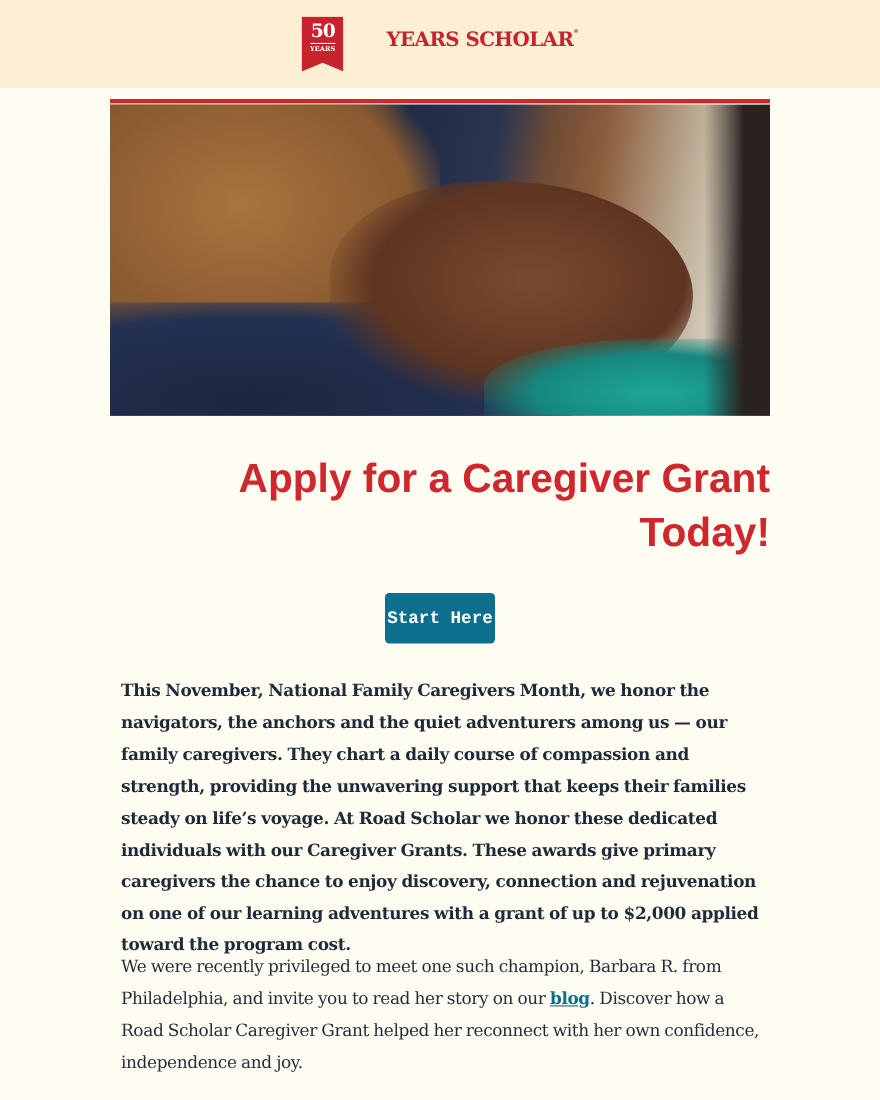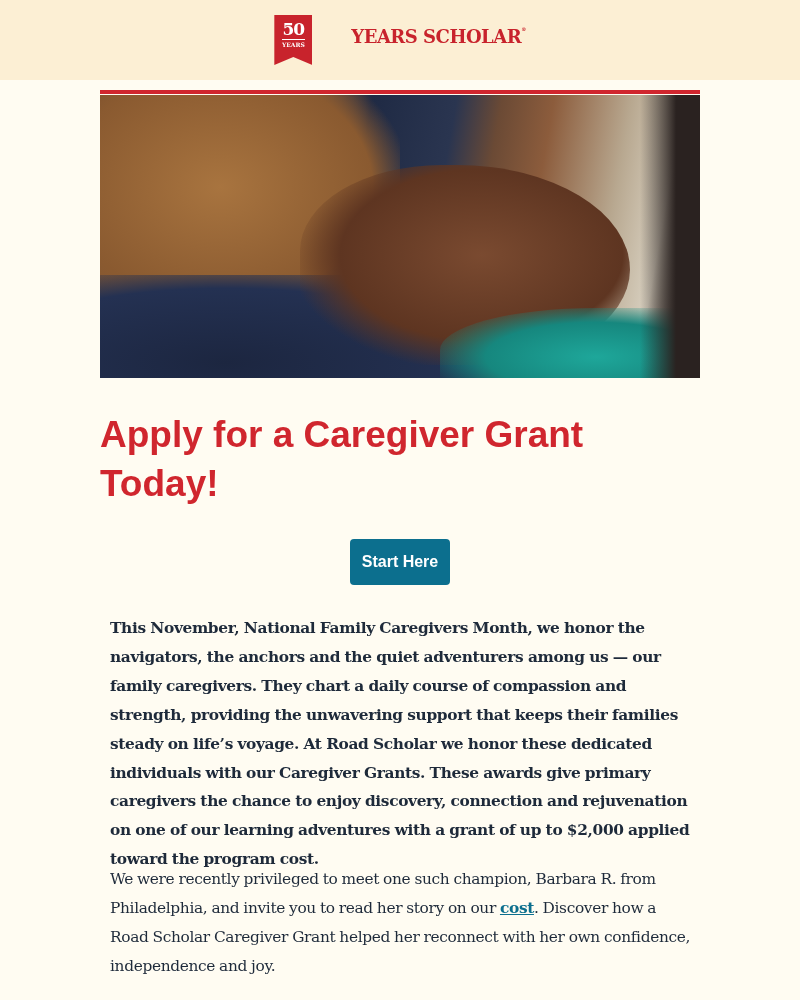--- a/index.html
+++ b/index.html
@@ -14,22 +14,22 @@
   .logo-text { color: #c8232c; font-family: "DejaVu Serif", serif; font-weight: bold; font-size: 18px; letter-spacing: -0.5px; margin-left: 3px; margin-top: -8px; }
   .logo-text sup { font-size: 5px; vertical-align: top; }
   .redbar { position: absolute; left: 100px; top: 90px; width: 600px; height: 4px; background: #d0262e; }
   .hero { position: absolute; left: 100px; top: 95px; width: 600px; height: 283px; overflow: hidden;
     background: linear-gradient(100deg, #7a4f2c 0%, #9c6a3e 18%, #8a5a32 30%, #1f2a44 42%, #2a3550 55%, #6b4a35 62%, #8c5c3c 70%, #b8a890 82%, #d8d0c0 90%, #2a2220 100%); }
   .hero .shirt { position: absolute; left: 0; top: 0; width: 300px; height: 230px; background: radial-gradient(ellipse at 40% 40%, #a8743f 0%, #8a5a30 60%, transparent 75%); }
   .hero .pants { position: absolute; left: 0; top: 180px; width: 420px; height: 110px; background: radial-gradient(ellipse at 30% 80%, #1c2640 0%, #243152 60%, transparent 85%); }
   .hero .hands { position: absolute; left: 200px; top: 70px; width: 330px; height: 200px; border-radius: 45% 55% 50% 40%; background: radial-gradient(ellipse at 55% 45%, #7a4a30 0%, #5e3521 55%, transparent 75%); }
   .hero .teal { position: absolute; right: 0; bottom: 0; width: 260px; height: 70px; border-radius: 60% 0 0 0; background: radial-gradient(ellipse at 60% 70%, #1ea79a 0%, #16877e 50%, transparent 80%); }
   .hero .dark { position: absolute; right: 0; top: 0; width: 60px; height: 283px; background: linear-gradient(90deg, transparent, #2a2220 60%); }
-  .headline { position: absolute; left: 100px; top: 410px; width: 600px; text-align: left; color: #d0262e; font-family: "Liberation Sans", sans-serif; font-weight: bold; font-size: 37px; line-height: 49px; }
-  .cta { position: absolute; left: 350px; top: 539px; width: 100px; height: 46px; background: #0c6f8e; border-radius: 4px; color: #fff; font-family: Liberation Sans, sans-serif; font-weight: bold; font-size: 16px; display: flex; align-items: center; justify-content: center; text-decoration: none; }
+  .headline { position: absolute; left: 100px; top: 410px; width: 600px; text-align: right; color: #d0262e; font-family: "Liberation Sans", sans-serif; font-weight: bold; font-size: 37px; line-height: 49px; }
+  .cta { position: absolute; left: 350px; top: 539px; width: 100px; height: 46px; background: #0c6f8e; border-radius: 4px; color: #fff; font-family: Liberation Mono, monospace; font-weight: bold; font-size: 16px; display: flex; align-items: center; justify-content: center; text-decoration: none; }
   .body-text { position: absolute; left: 110px; width: 585px; font-family: "DejaVu Serif", serif; font-size: 15.4px; line-height: 28.9px; color: #1e2a3a; letter-spacing: -0.35px; word-spacing: -0.5px; }
   .p1 { top: 614px; font-weight: bold; }
   .p2 { top: 865px; }
   .link { color: #0c6f8e; font-weight: bold; text-decoration: underline; }
 </style>
 </head>
 <body>
 
 <div class="header">
   <a class="logo">
@@ -50,13 +50,13 @@
   <div class="teal"></div>
   <div class="dark"></div>
 </div>
 
 <h1 class="headline">Apply for a Caregiver Grant Today!</h1>
 
 <a class="cta">Start Here</a>
 
 <p class="body-text p1">This November, National Family Caregivers Month, we honor the navigators, the anchors and the quiet adventurers among us — our family caregivers. They chart a daily course of compassion and strength, providing the unwavering support that keeps their families steady on life’s voyage. At Road Scholar we honor these dedicated individuals with our Caregiver Grants. These awards give primary caregivers the chance to enjoy discovery, connection and rejuvenation on one of our learning adventures with a grant of up to $2,000 applied toward the program cost.</p>
 
-<p class="body-text p2"><span>We were recently privileged to meet one such champion, Barbara R. from Philadelphia, and invite you to read her story on our </span><a class="link">cost</a><span>. Discover how a Road Scholar Caregiver Grant helped her reconnect with her own confidence, independence and joy.</span></p>
+<p class="body-text p2"><span>We were recently privileged to meet one such champion, Barbara R. from Philadelphia, and invite you to read her story on our </span><a class="link">blog</a><span>. Discover how a Road Scholar Caregiver Grant helped her reconnect with her own confidence, independence and joy.</span></p>
 
 </body></html>

